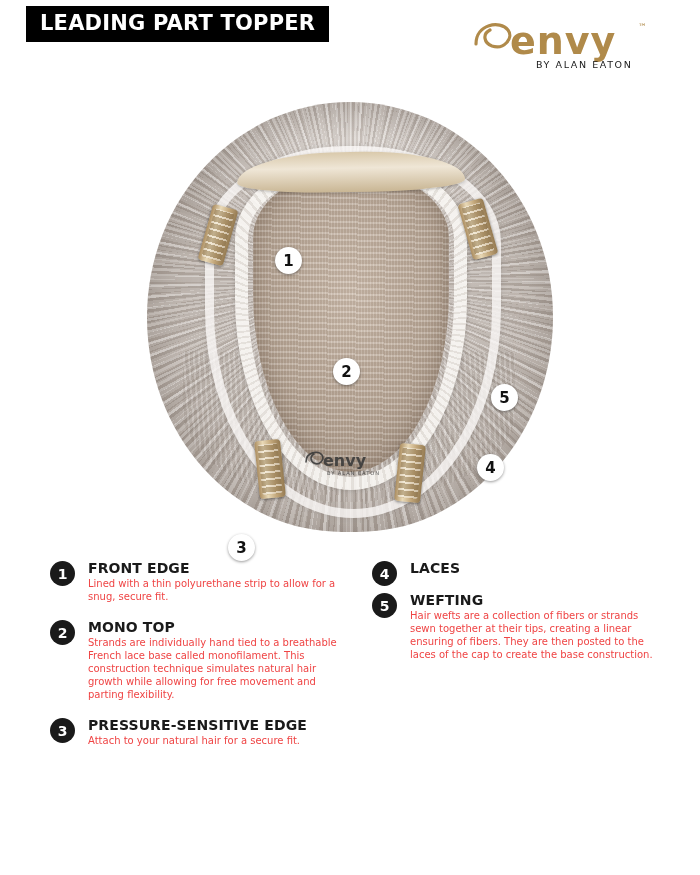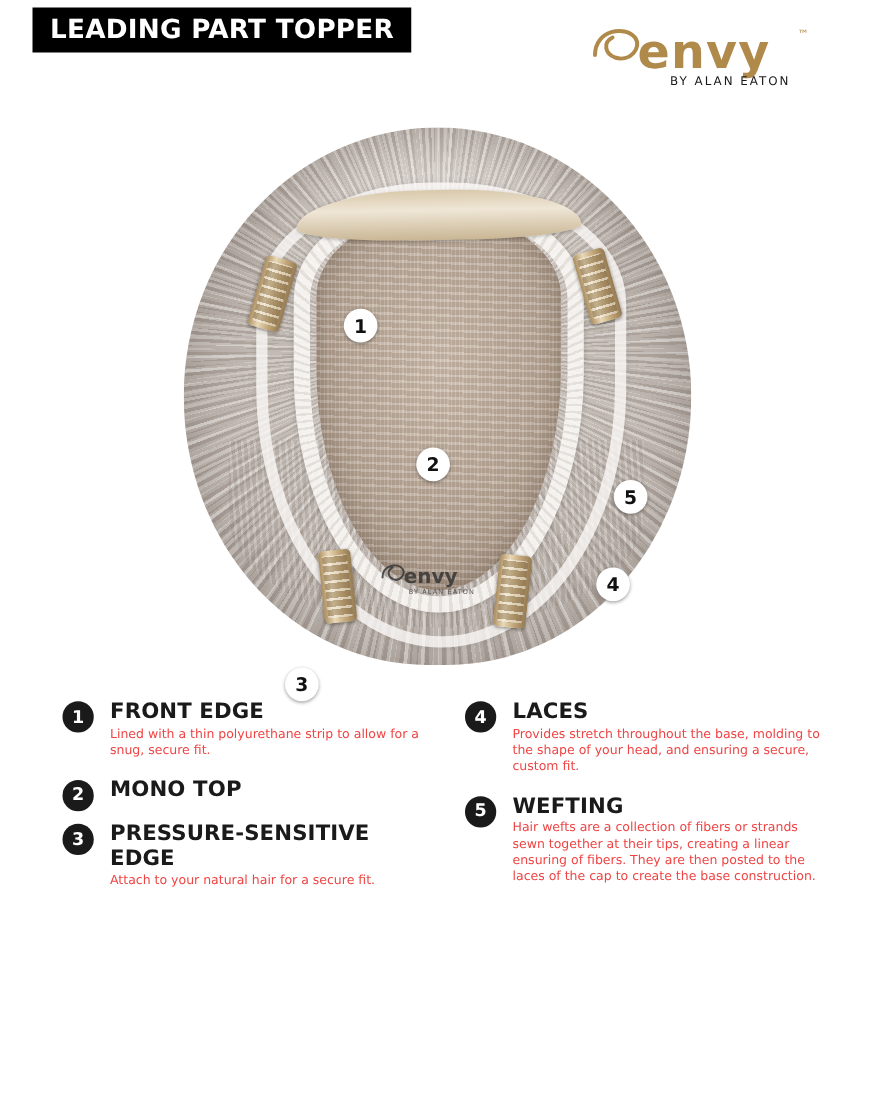--- a/index.html
+++ b/index.html
@@ -218,21 +218,21 @@
     width: 25px; height: 25px;
     border-radius: 50%;
     background: #1a1a1a;
     color: #ffffff;
     font-size: 14px;
     font-weight: bold;
     display: flex; align-items: center; justify-content: center;
     font-family: "DejaVu Sans", sans-serif;
   }
   .entry-title {
-    font-size: 17px;
+    font-size: 14px;
     font-weight: bold;
     letter-spacing: 0.1px;
     margin: 0 0 1px 0;
     line-height: 1.15;
     font-family: "DejaVu Sans", sans-serif;
   }
   .entry-desc {
     font-size: 10px;
     line-height: 1.30;
     color: #ef4444;
@@ -298,36 +298,36 @@
 
       <div class="entry">
         <div class="badge">1</div>
         <div class="entry-title">FRONT EDGE</div>
         <div class="entry-desc">Lined with a thin polyurethane strip to allow for a snug, secure fit.</div>
       </div>
 
       <div class="entry">
         <div class="badge">2</div>
         <div class="entry-title">MONO TOP</div>
+        <div class="entry-desc">Strands are individually hand tied to a breathable French lace base called monofilament. This construction technique simulates natural hair growth while allowing for free movement and parting flexibility.</div>
       </div>
 
       <div class="entry">
         <div class="badge">3</div>
         <div class="entry-title">PRESSURE-SENSITIVE EDGE</div>
         <div class="entry-desc">Attach to your natural hair for a secure fit.</div>
       </div>
 
     </div>
 
     <div class="col col-right">
 
       <div class="entry">
         <div class="badge">4</div>
         <div class="entry-title">LACES</div>
-        <div class="entry-desc">Provides stretch throughout the base, molding to the shape of your head, and ensuring a secure, custom fit.</div>
       </div>
 
       <div class="entry">
         <div class="badge">5</div>
         <div class="entry-title">WEFTING</div>
         <div class="entry-desc">Hair wefts are a collection of fibers or strands sewn together at their tips, creating a linear ensuring of fibers. They are then posted to the laces of the cap to create the base construction.</div>
       </div>
 
     </div>
   </div>

